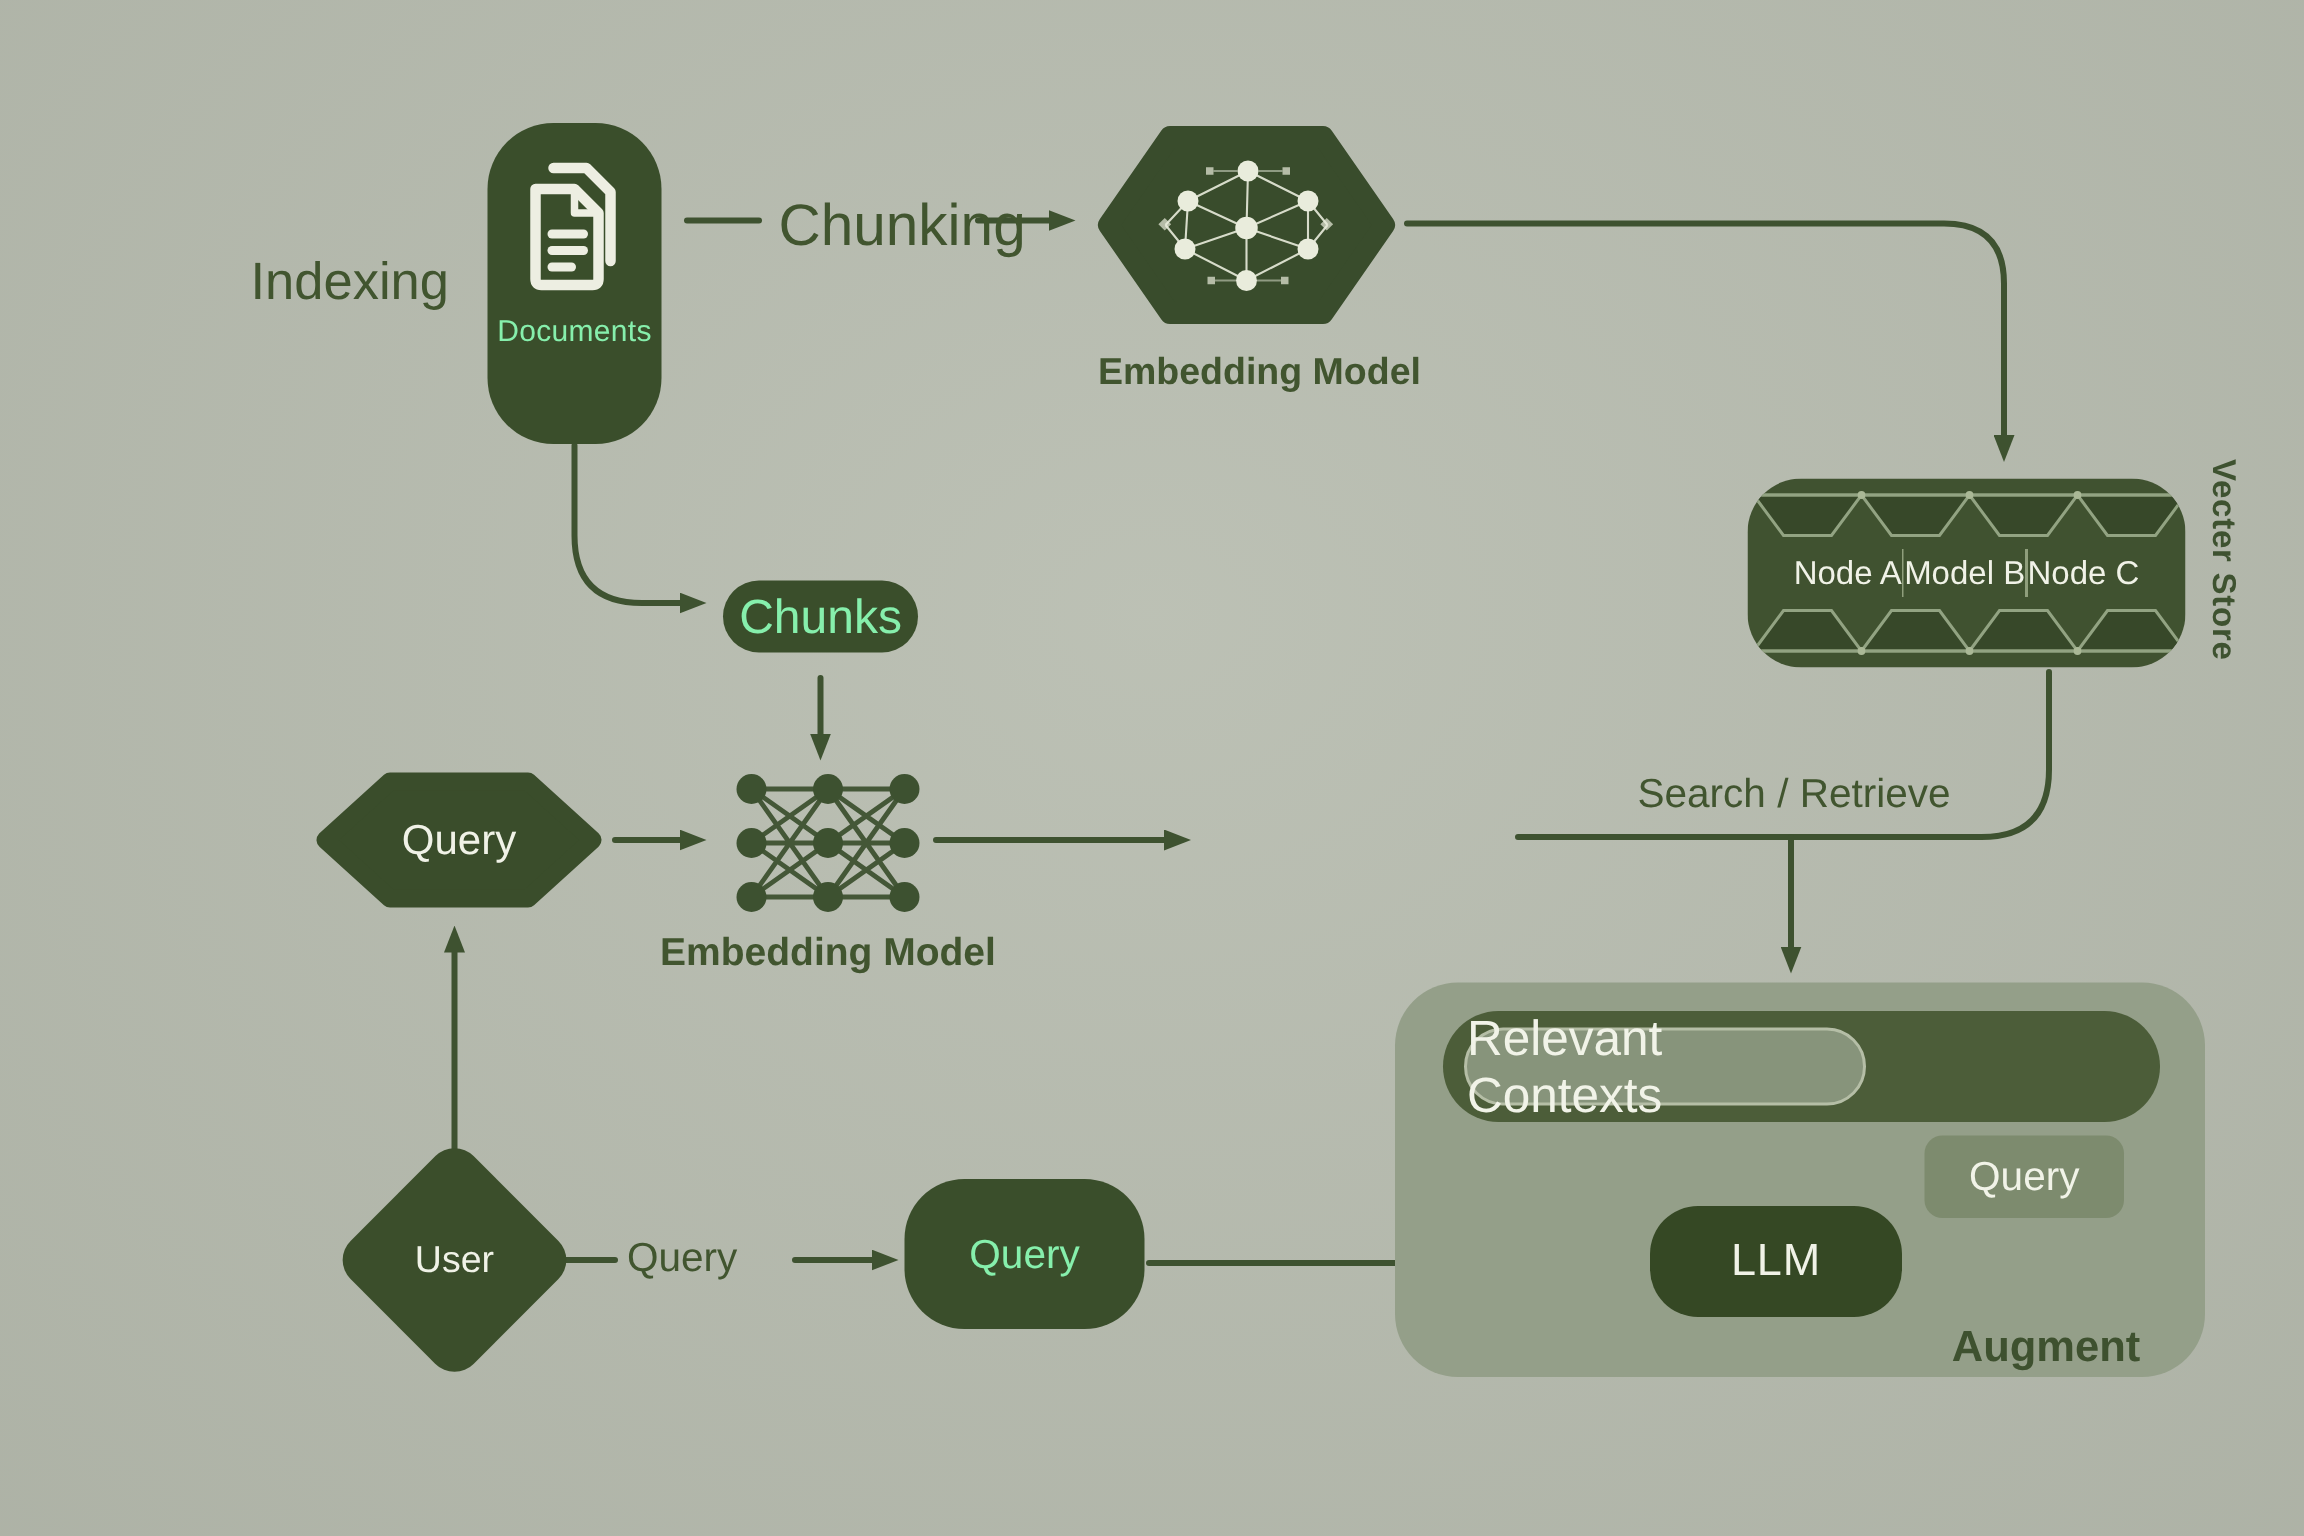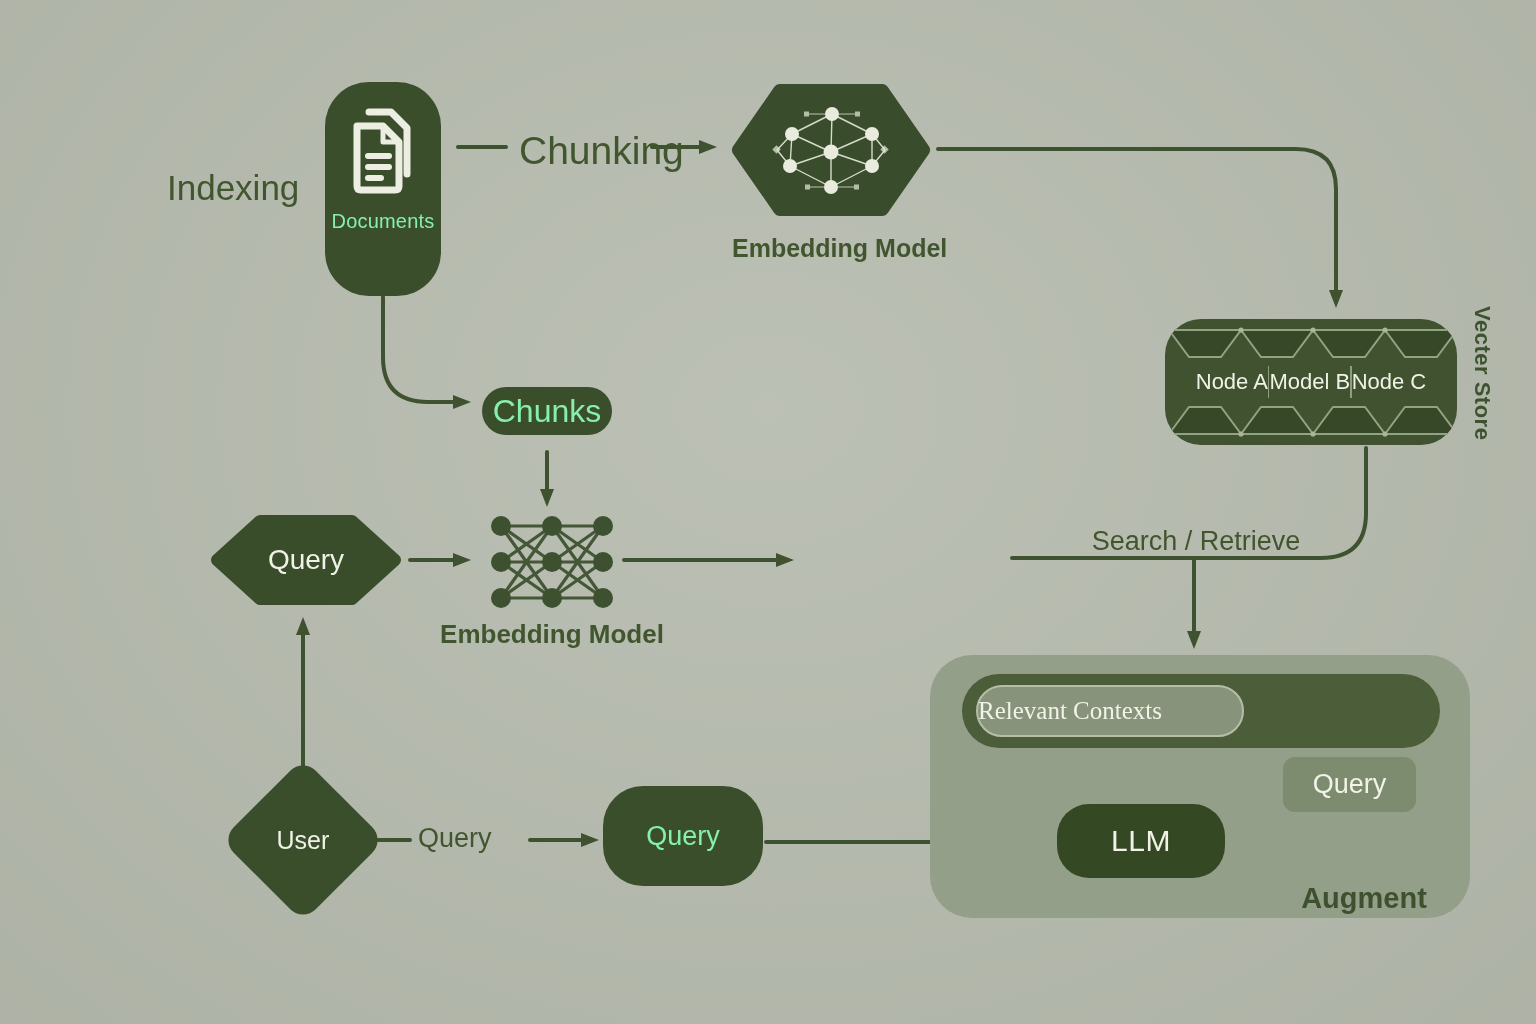--- a/index.html
+++ b/index.html
@@ -30,24 +30,24 @@
   .vstore{left:1165px;top:319px;width:292px;height:126px;}
   .vstore .vtext{position:absolute;inset:0;display:flex;align-items:center;justify-content:center;gap:0;
                  color:#f0f2e7;font-size:22px;}
   .vsep{width:1.5px;height:32px;background:#a3b290;opacity:.8;}
   .vlabel{left:1469px;top:306px;height:145px;writing-mode:vertical-rl;
           font-size:22px;font-weight:600;color:#3e5230;letter-spacing:.5px;}
   
   .augbox{left:930px;top:655px;width:540px;height:263px;border-radius:42px;background:#949f89;}
   .holder{left:962px;top:674px;width:478px;height:74px;border-radius:37px;background:#4c5d39;}
   .innerpill{position:absolute;border-radius:999px;background:#87947b;border:2.5px solid #b5bea6;
-             color:#f1f3e8;display:flex;align-items:center;justify-content:flex-start;font-size:25px;font-family:Liberation Serif, serif;}
+             color:#f1f3e8;display:flex;align-items:center;justify-content:flex-start;font-size:33px;}
   .qbox{left:1283px;top:757px;width:133px;height:55px;border-radius:12px;background:#7d8b6e;
         display:flex;align-items:center;justify-content:center;font-size:27px;color:#f1f3e8;}
-  .llm{left:1057px;top:804px;width:168px;height:74px;border-radius:32px;background:#354824;
+  .llm{left:1100px;top:804px;width:168px;height:74px;border-radius:32px;background:#354824;
        display:flex;align-items:center;justify-content:center;font-size:30px;letter-spacing:.5px;}
   
   .diamond{left:245px;top:782px;width:116px;height:116px;border-radius:18px;background:#3b4e2b;
            transform:rotate(45deg);display:flex;align-items:center;justify-content:center;}
   .diamond span{transform:rotate(-45deg);font-size:25px;color:#f0f2e7;}
 </style>
 </head>
 <body>
 
 <div class="canvas">
@@ -197,21 +197,21 @@
         <circle cx="66" cy="52" r="10"></circle>
         <circle cx="66" cy="88" r="10"></circle>
       <circle cx="117" cy="16" r="10"></circle>
         <circle cx="117" cy="52" r="10"></circle>
         <circle cx="117" cy="88" r="10"></circle>
     </g>
   </svg>
   <div class="lbl" style="left:440px;top:619px;width:224px;text-align:center;font-size:26px;font-weight:600;">Embedding Model</div>
 
 
-  <div class="lbl" style="left:1078px;top:514px;width:236px;text-align:center;font-size:27px;margin-top:12px;">Search  / Retrieve</div>
+  <div class="lbl" style="left:1078px;top:514px;width:236px;text-align:center;font-size:27px;">Search  / Retrieve</div>
 
   <div class="abs augbox"></div>
   <div class="abs holder"></div>
   <div class="innerpill" style="left:976px;top:685px;width:264px;height:48px;">
     <span>Relevant Contexts</span>
   </div>
   <div class="abs qbox">
     <span>Query</span>
   </div>
   <div class="abs llm white">

